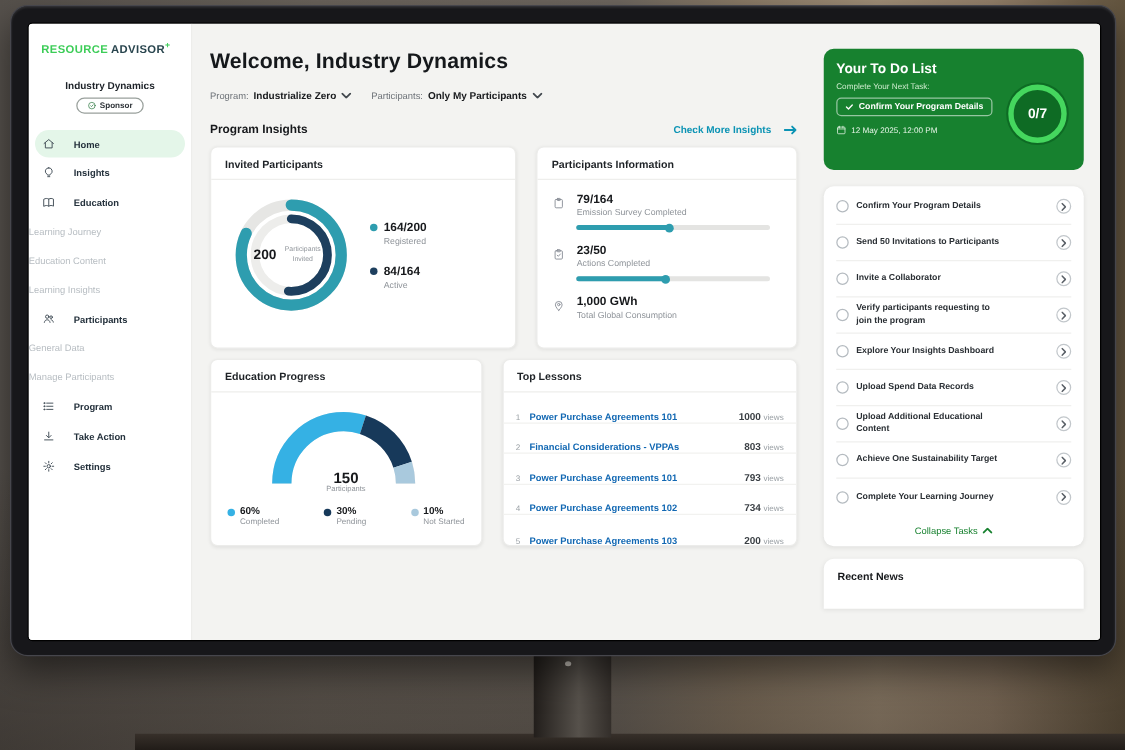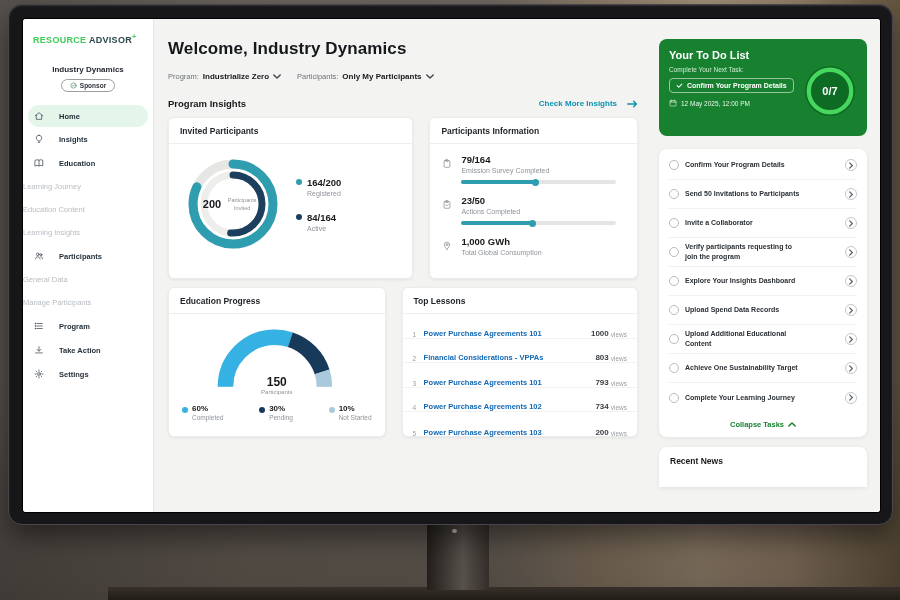--- a/index.html
+++ b/index.html
@@ -101,21 +101,21 @@
   .todo-time{display:flex;align-items:center;gap:4px;font-size:6.5px;margin-top:6px;color:#e8f7e9}
   .todo-ring{position:absolute;right:10px;top:25px;width:54px;height:54px}
   .todo-ring svg{width:54px;height:54px}
   .ring-text{position:absolute;inset:0;display:flex;align-items:center;justify-content:center;font-size:11px;font-weight:bold;color:#fff}
 
   .tasks-card{background:#fff;border-radius:8px;box-shadow:0 1px 4px rgba(0,0,0,.08);margin-top:13px;padding:2px 10px 5px}
   .task-row{display:flex;align-items:center;min-height:29px;padding:4px 0;border-bottom:1px solid #f0f0ee;cursor:pointer}
   .task-check{width:10px;height:10px;border:1px solid #b5bbc0;border-radius:50%;flex:none}
   .task-label{font-size:7px;font-weight:600;color:#2a2f34;padding:0 6px;line-height:1.4;max-width:128px}
   .task-go{width:12px;height:12px;border:1px solid #c2c7cb;border-radius:50%;display:flex;align-items:center;justify-content:center;flex:none;margin-left:auto;color:#5a6067}
-  .collapse-link{display:flex;align-items:center;justify-content:center;gap:4px;padding:8px 0 3px;font-size:7.5px;font-weight:bold;color:#17812f;cursor:pointer}
+  .collapse-link{display:flex;align-items:center;justify-content:center;gap:4px;padding:8px 0 3px;font-size:7.5px;font-weight:normal;color:#17812f;cursor:pointer}
   .news-card{background:#fff;border-radius:8px 8px 0 0;margin-top:10px;padding:9px 11px;box-shadow:0 1px 4px rgba(0,0,0,.08);height:40px}
   .news-title{font-size:8.5px;font-weight:bold;color:#17191c}
 
   svg.stroked{fill:none;stroke:currentColor;stroke-width:1.8;stroke-linecap:round;stroke-linejoin:round}
 </style>
 </head>
 <body>
 
 <div class="scene">
   <div class="desk-strip"></div>

